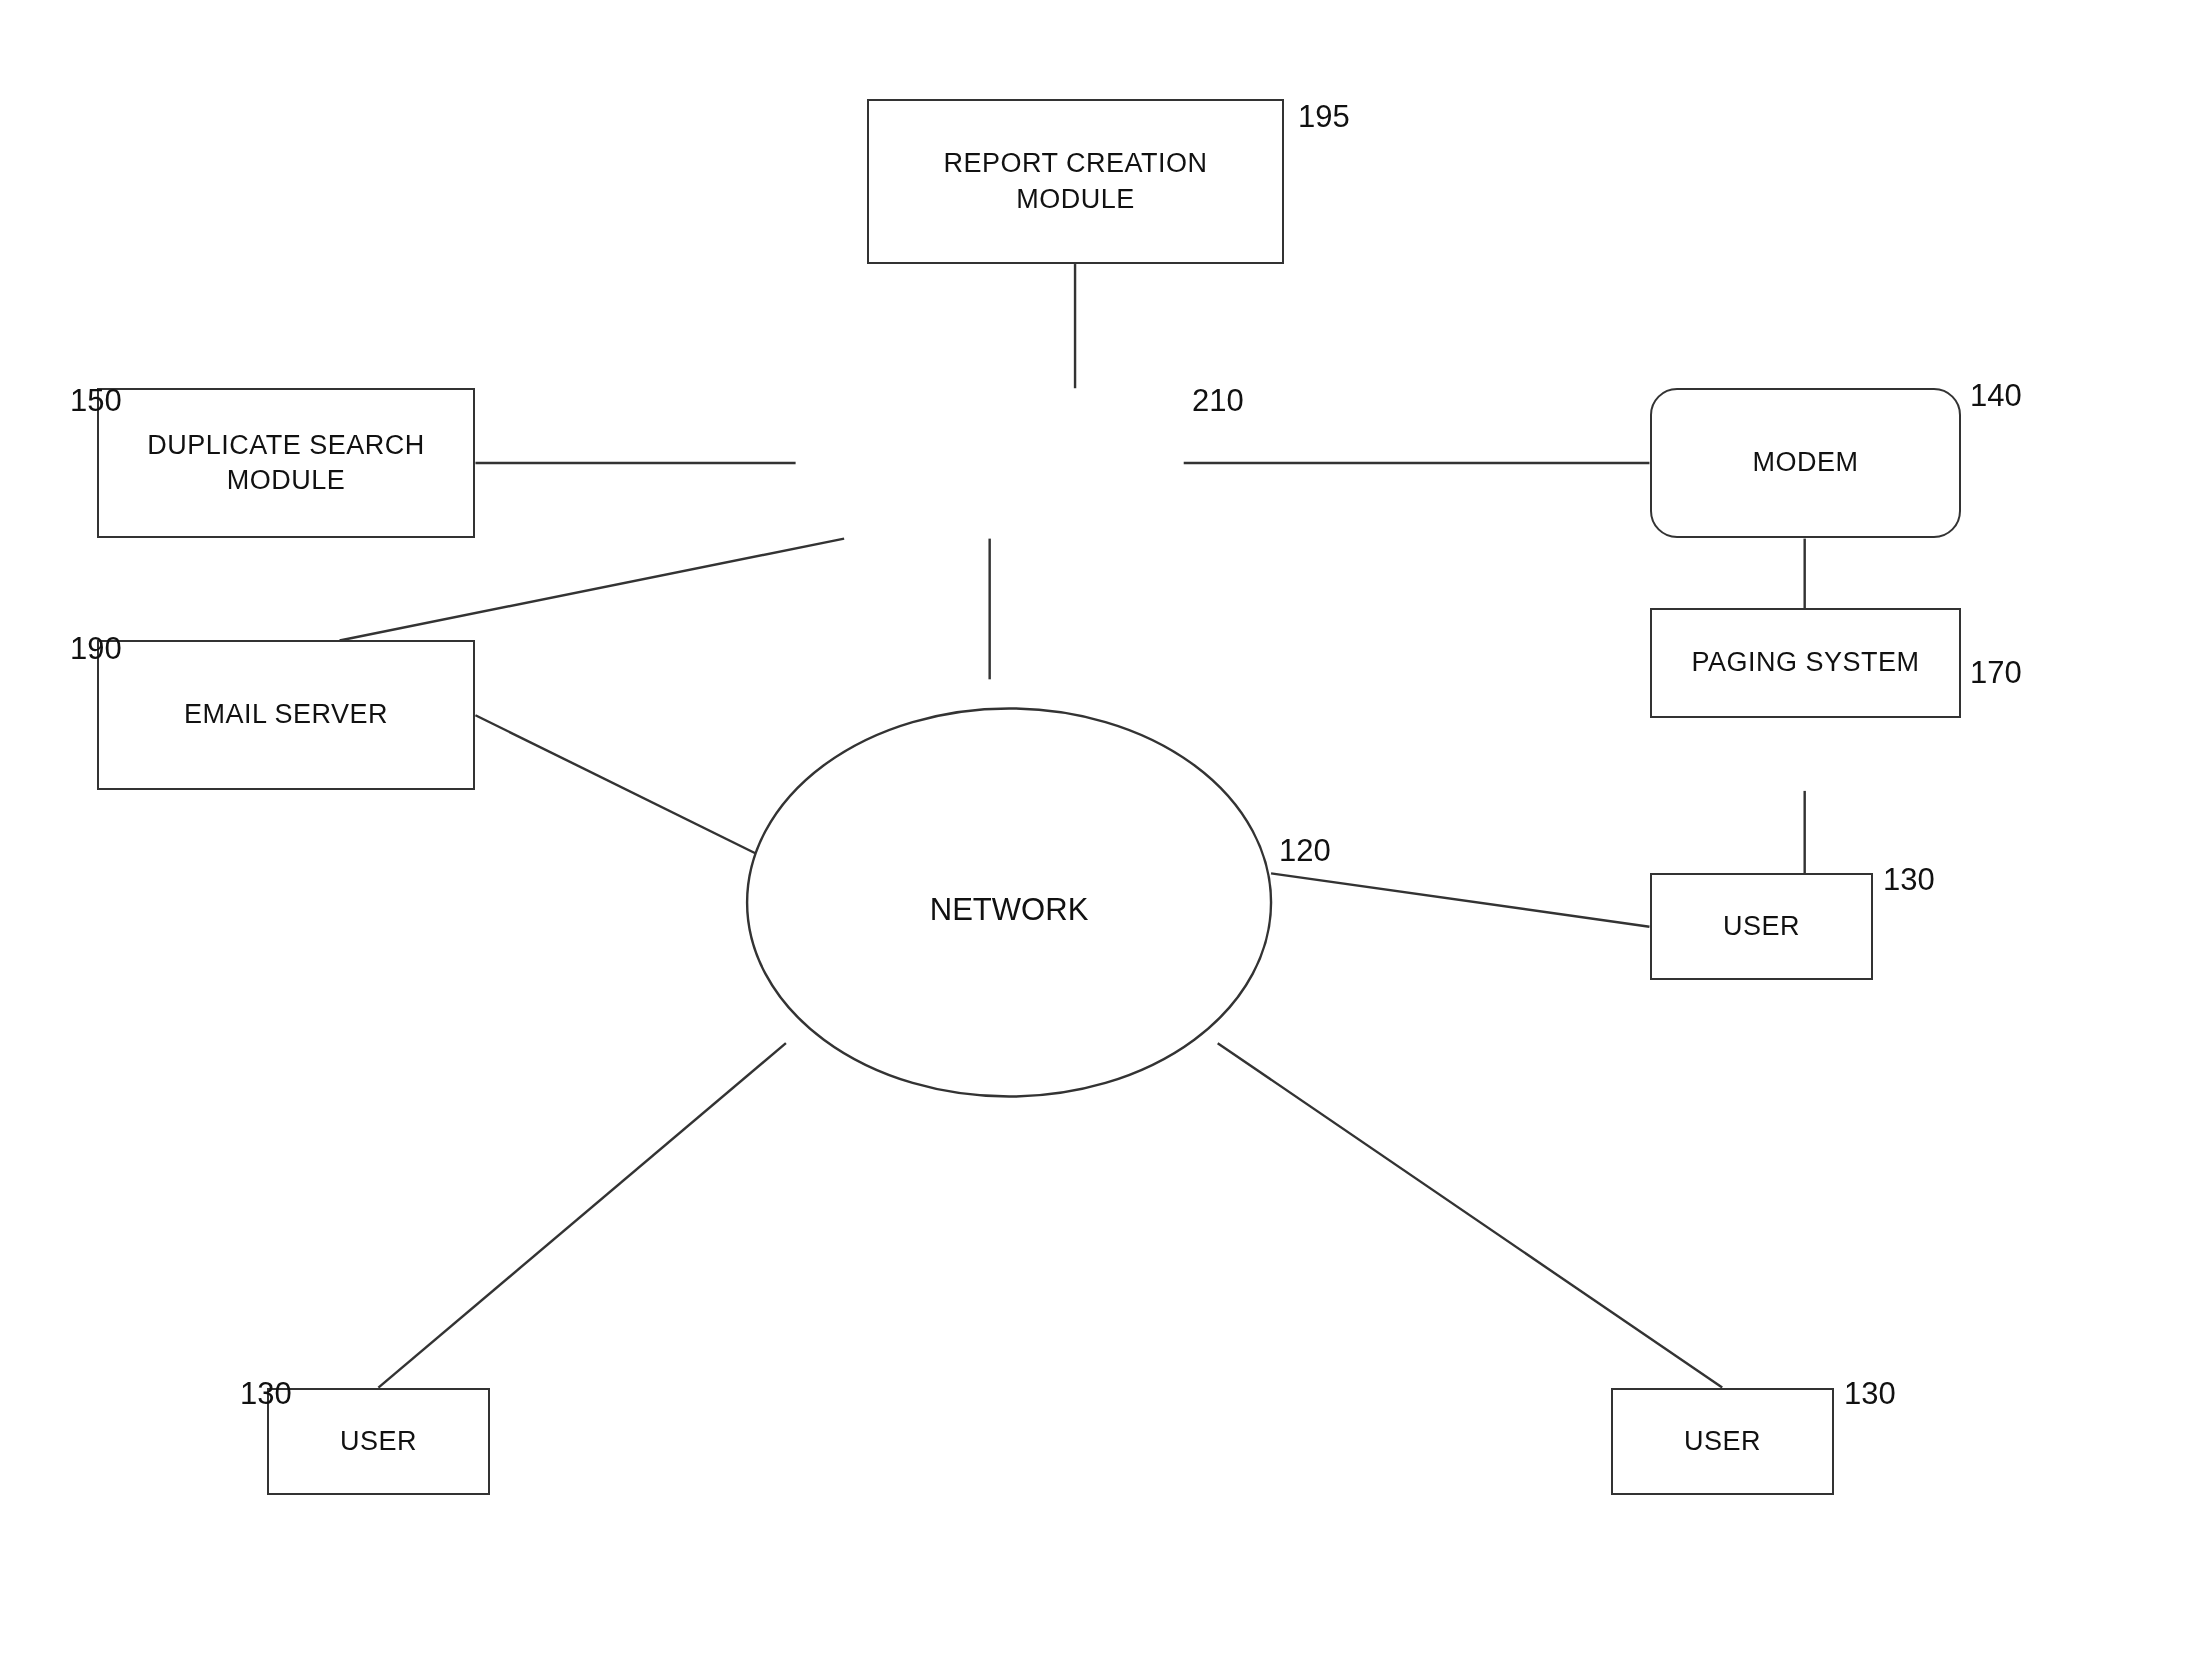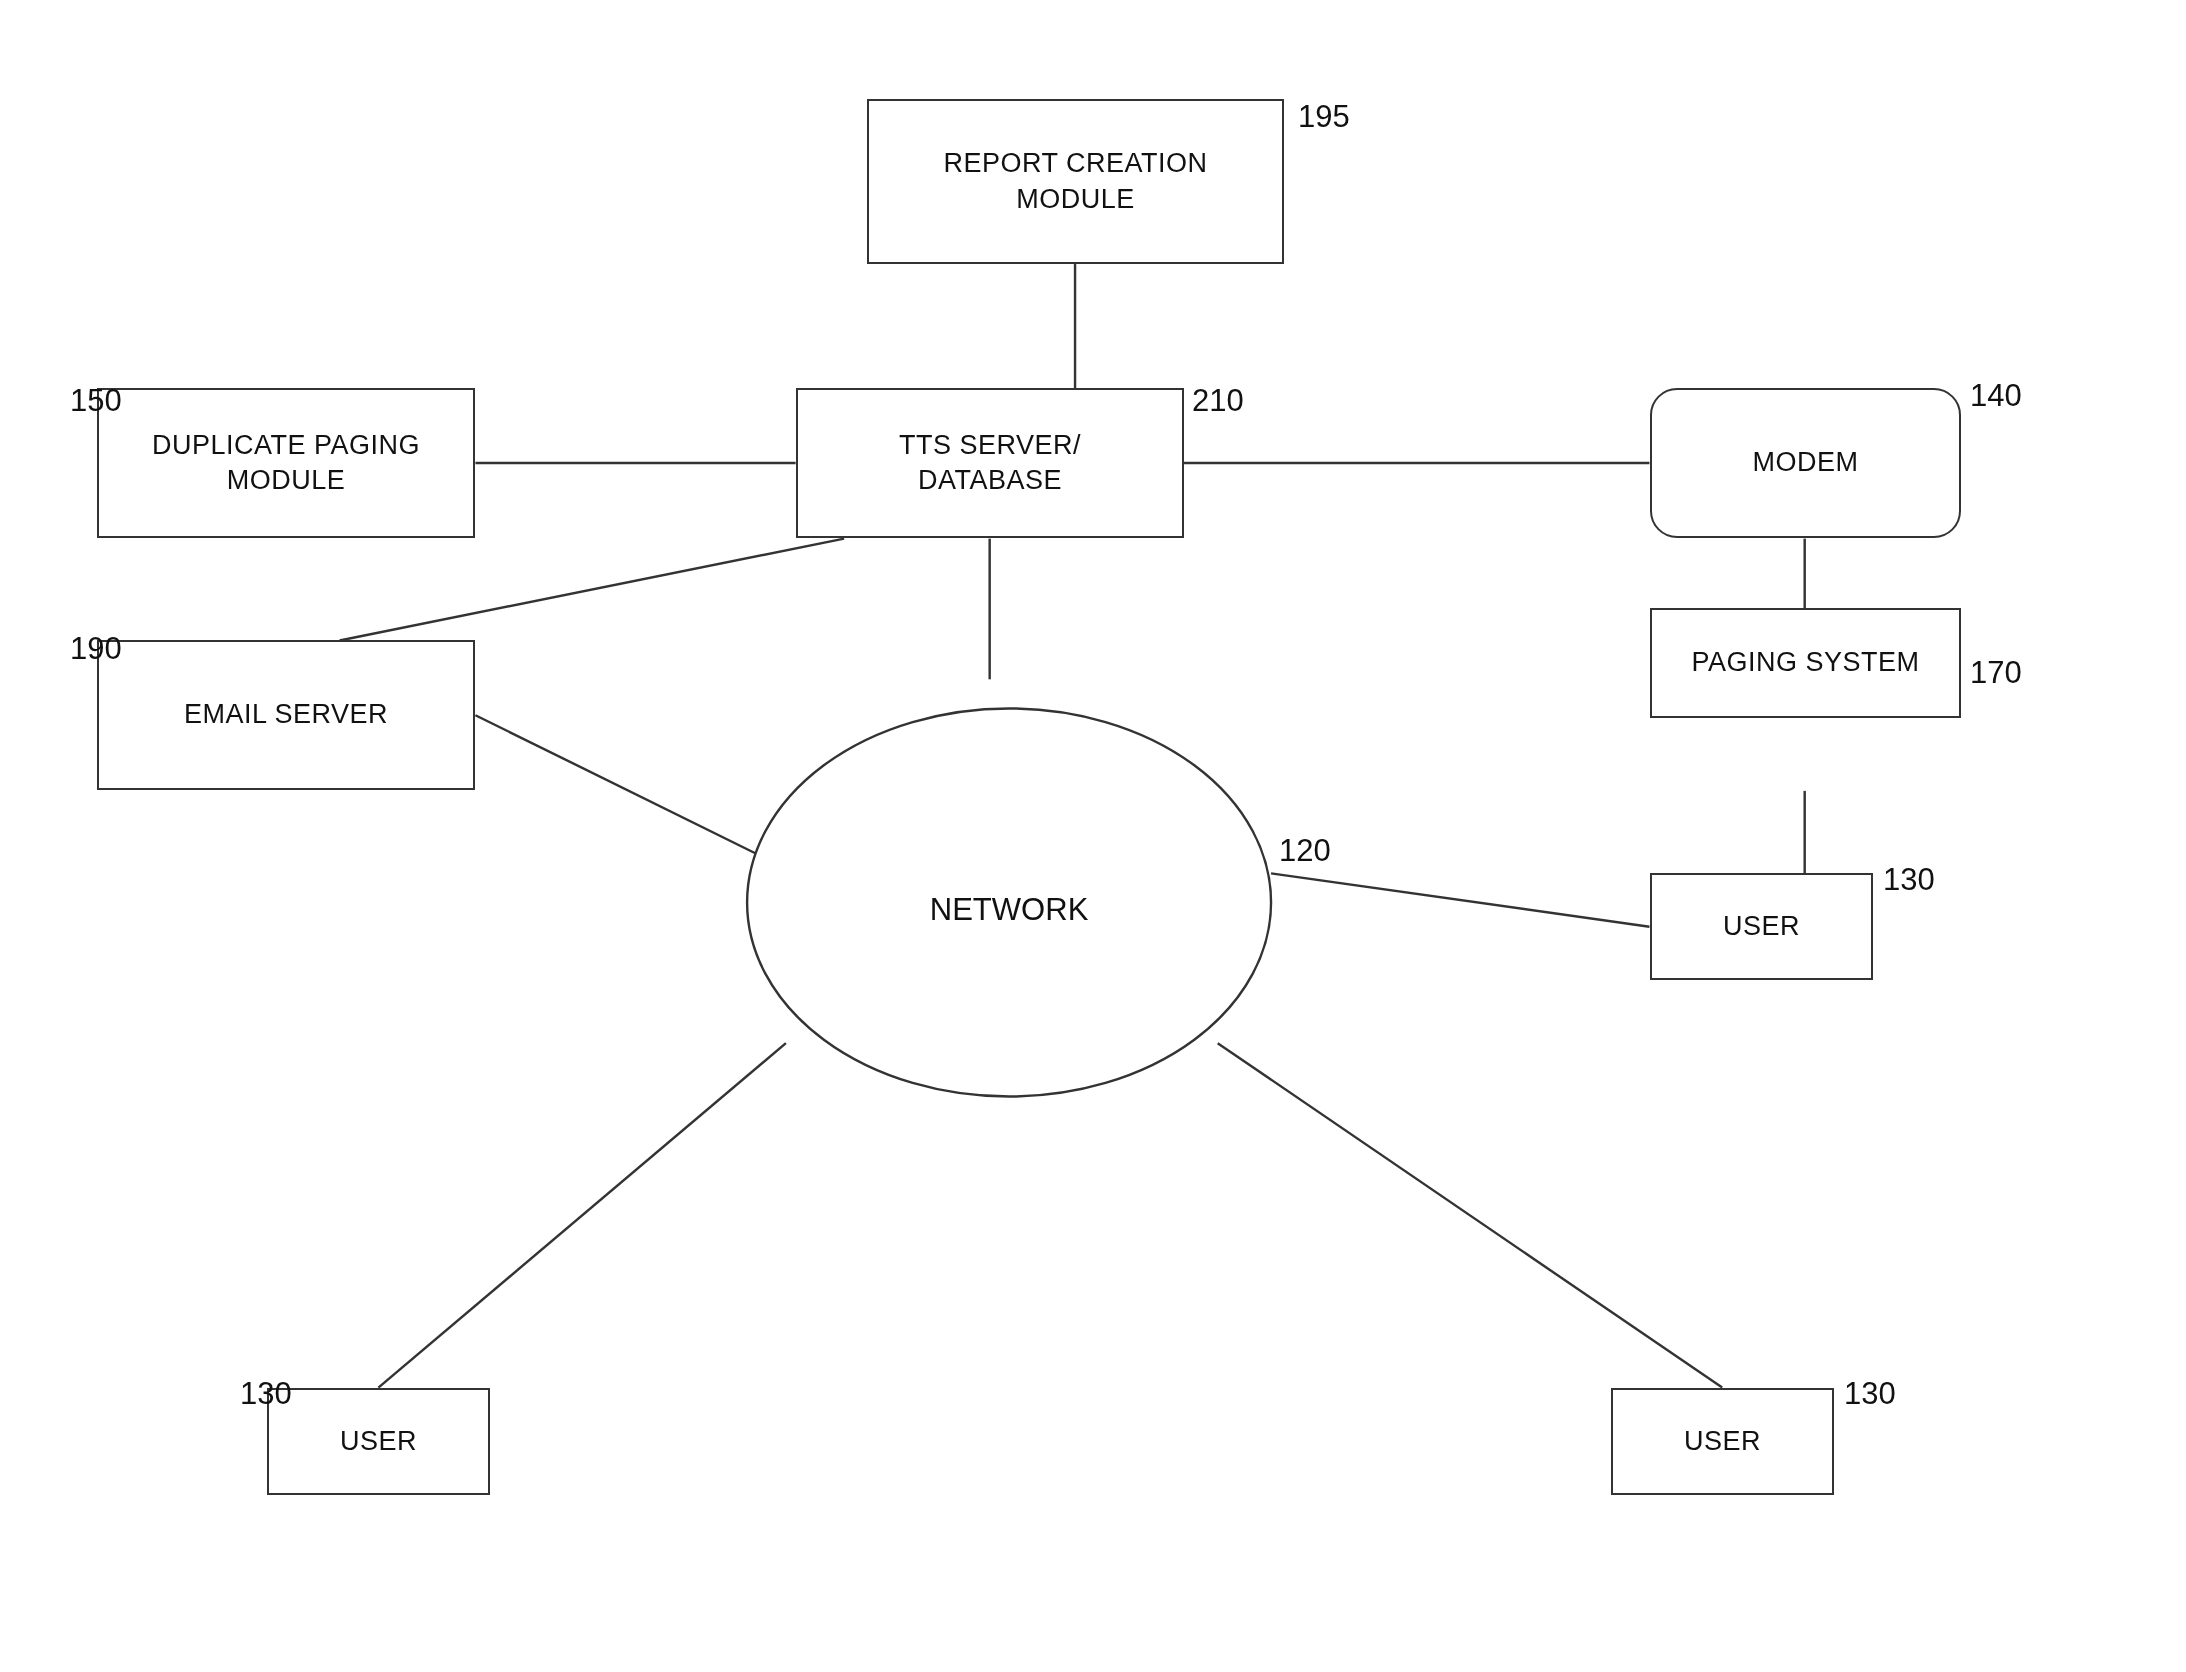--- a/index.html
+++ b/index.html
@@ -91,29 +91,25 @@
     <line x1="870" y1="555" x2="350" y2="660"></line>
   </svg>
 
   <div class="box" style="left:867px; top:99px; width:417px; height:165px;">
     <span style="white-space:pre-line;">REPORT CREATION
 MODULE</span>
   </div>
 
   <span class="label" style="left:1298px; top:99px;">195</span>
 
-  <div class="box" style="left:796px; top:388px; width:388px; height:150px;">
-    <span style="white-space:pre-line;">TTS SERVER/
-DATABASE</span>
-  </div>
 
   <span class="label" style="left:1192px; top:383px;">210</span>
 
   <div class="box" style="left:97px; top:388px; width:378px; height:150px;">
-    <span style="white-space:pre-line;">DUPLICATE PAGING
+    <span style="white-space:pre-line;">DUPLICATE SEARCH
 MODULE</span>
   </div>
 
   <span class="label" style="left:70px; top:383px;">150</span>
 
   <div class="box" style="left:1650px; top:388px; width:311px; height:150px;border-radius:27px;">
     <span>MODEM</span>
   </div>
 
   <span class="label" style="left:1970px; top:378px;">140</span>

